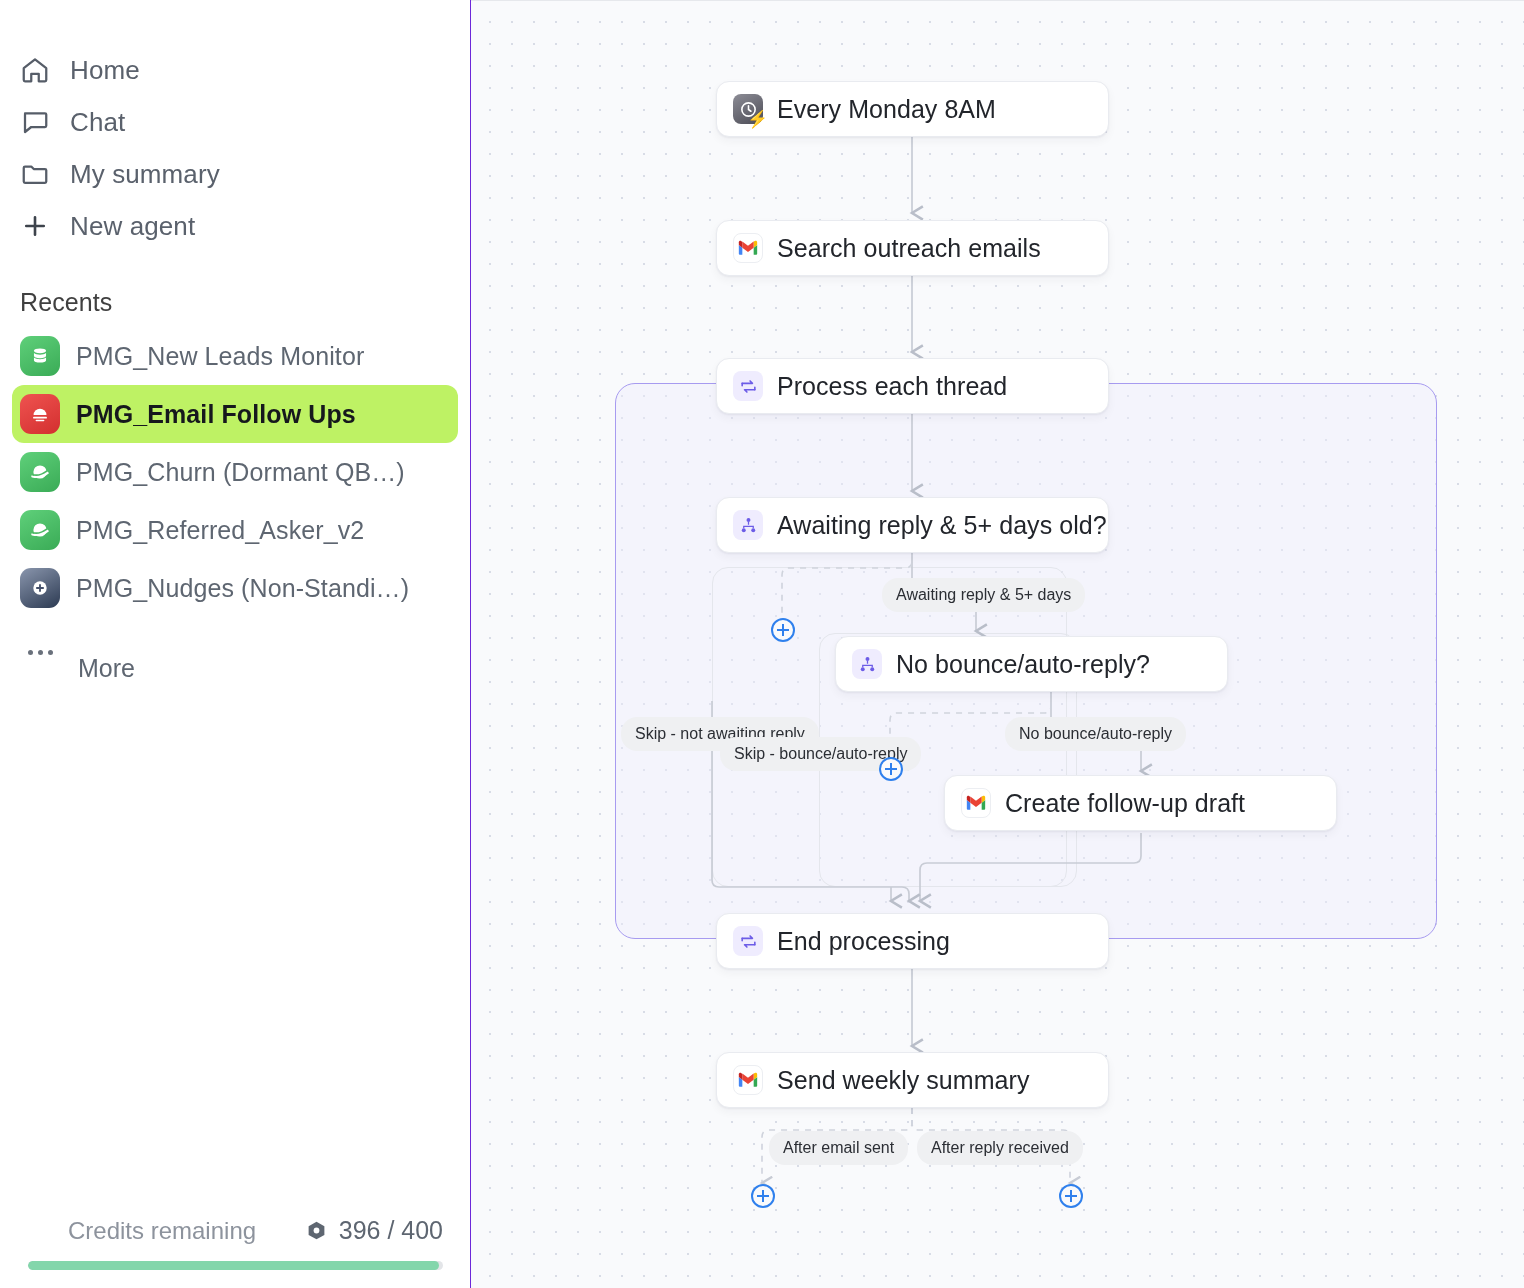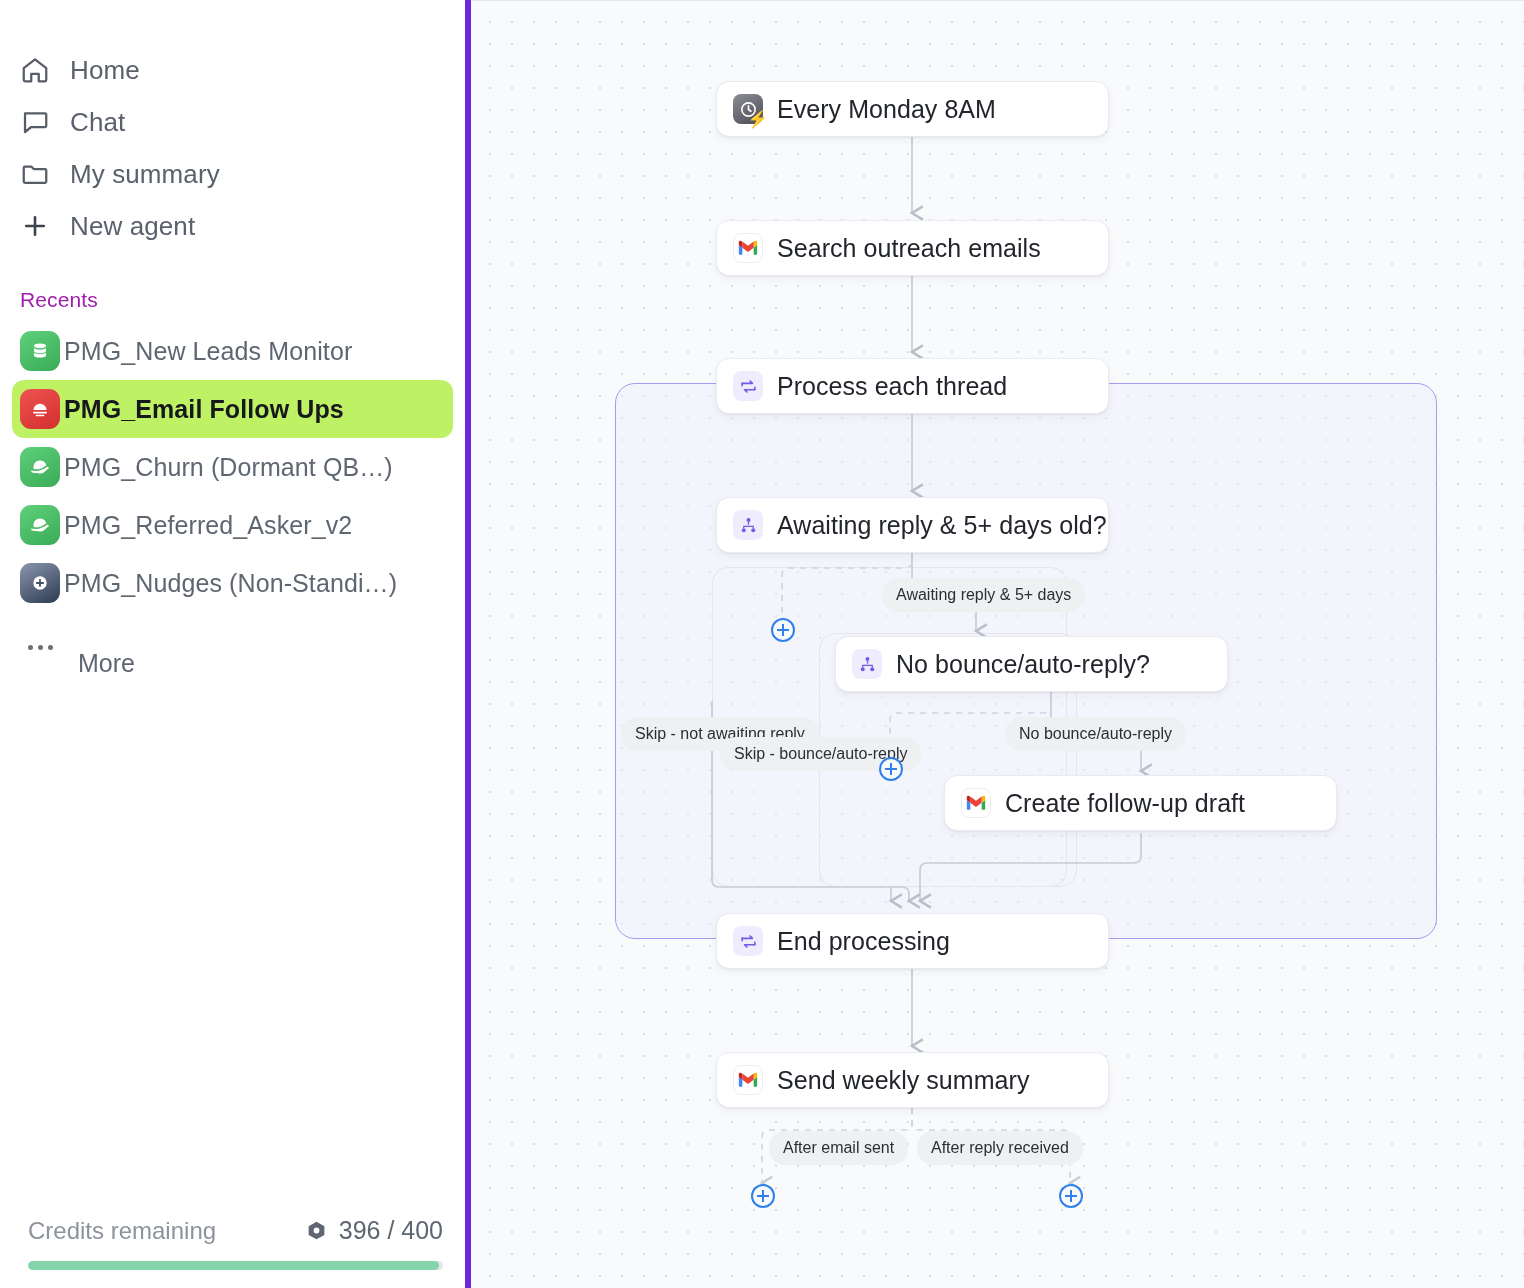--- a/index.html
+++ b/index.html
@@ -8,47 +8,47 @@
     font-family: "Liberation Sans", sans-serif;
     background: #ffffff;
     overflow: hidden;
   }
   .app { display: flex; width: 1524px; height: 1288px; position: relative; }
 
   
   .sidebar {
     width: 471px; height: 1288px;
     background: #ffffff;
-    border-right: 6px solid #6d28d9;
+    border-right: 1px solid #6d28d9;
     position: relative;
     flex: 0 0 471px;
   }
   .nav-top { padding-top: 44px; }
   .nav-item {
     display: flex; align-items: center;
     height: 52px;
     padding-left: 20px;
     gap: 16px;
     cursor: pointer;
   }
   .nav-item .ic { width: 34px; display: flex; align-items: center; justify-content: flex-start; color: #565d68; }
   .nav-item .lbl { font-size: 26px; color: #5a616c; letter-spacing: .1px; }
   .nav-item.plus .ic svg { stroke: #3d434c; }
 
   .recents-title {
     margin: 36px 0 10px 20px;
-    font-size: 21px; color: #a21caf; letter-spacing: .1px;
+    font-size: 25px; color: #404040; letter-spacing: .1px;
   }
 
   .rec-item {
     display: flex; align-items: center;
     height: 58px;
     margin: 0 12px;
     padding-left: 8px;
-    gap: 4px;
+    gap: 16px;
     border-radius: 12px;
     cursor: pointer;
   }
   .rec-item.active { background: #bef264; }
   .rec-item .label {
     font-size: 25px; color: #5e6671; letter-spacing: .1px;
     white-space: nowrap; overflow: hidden;
   }
   .rec-item.active .label { color: #16181d; font-weight: 700; }
 
@@ -67,21 +67,21 @@
   .more-dots { width: 40px; display: flex; gap: 5px; align-items: center; justify-content: center;}
   .more-dots i { width: 5px; height: 5px; border-radius: 50%; background: #6a717c; display:block;}
   .more-item .label { font-size: 25px; color: #5e6671; margin-top: 32px; }
 
   
   .credits {
     position: absolute; left: 0; bottom: 0; width: 471px;
     padding: 0 28px 18px 28px;
   }
   .credits-row { display: flex; align-items: center; justify-content: space-between; margin-bottom: 16px;}
-  .credits-lbl { font-size: 24px; color: #8d939d; }
+  .credits-lbl { font-size: 24px; color: #8d939d; margin-left: 40px; }
   .credits-val { display: flex; align-items: center; gap: 12px; font-size: 25px; color: #5e6671;}
   .hexdot { width: 21px; height: 21px; display:block; }
   .cbar { height: 9px; border-radius: 6px; background: #e3e5e8; overflow: hidden;}
   .cbar > span { display:block; height: 100%; background: #83d6ab; border-radius: 6px;}
 
   
   .canvas {
     position: relative;
     flex: 1 1 auto;
     height: 1288px;

